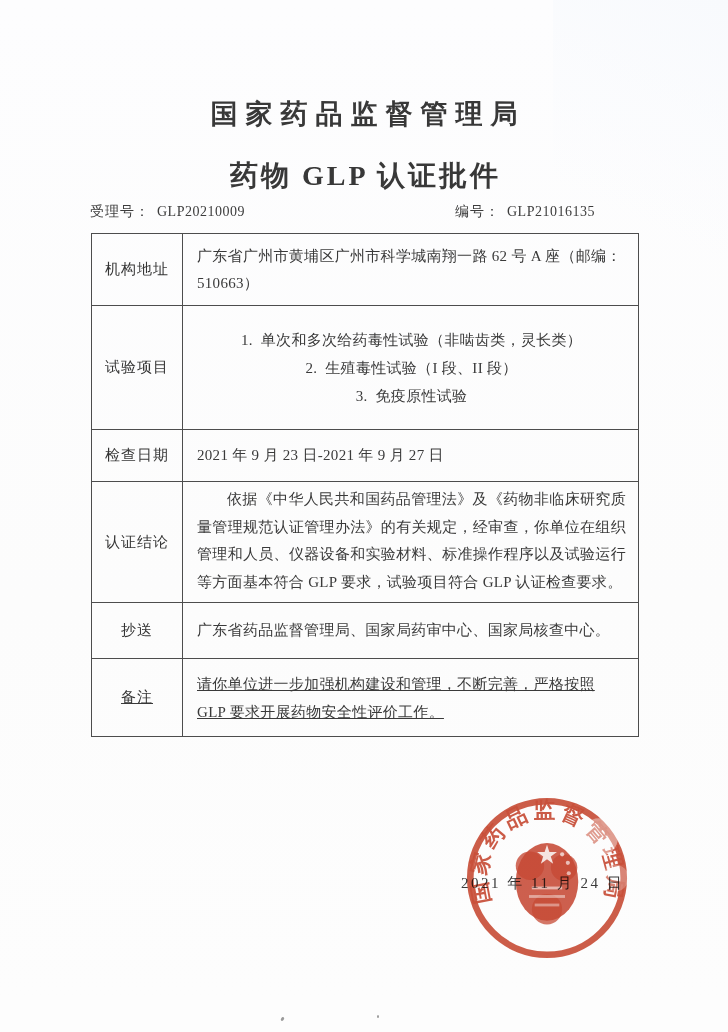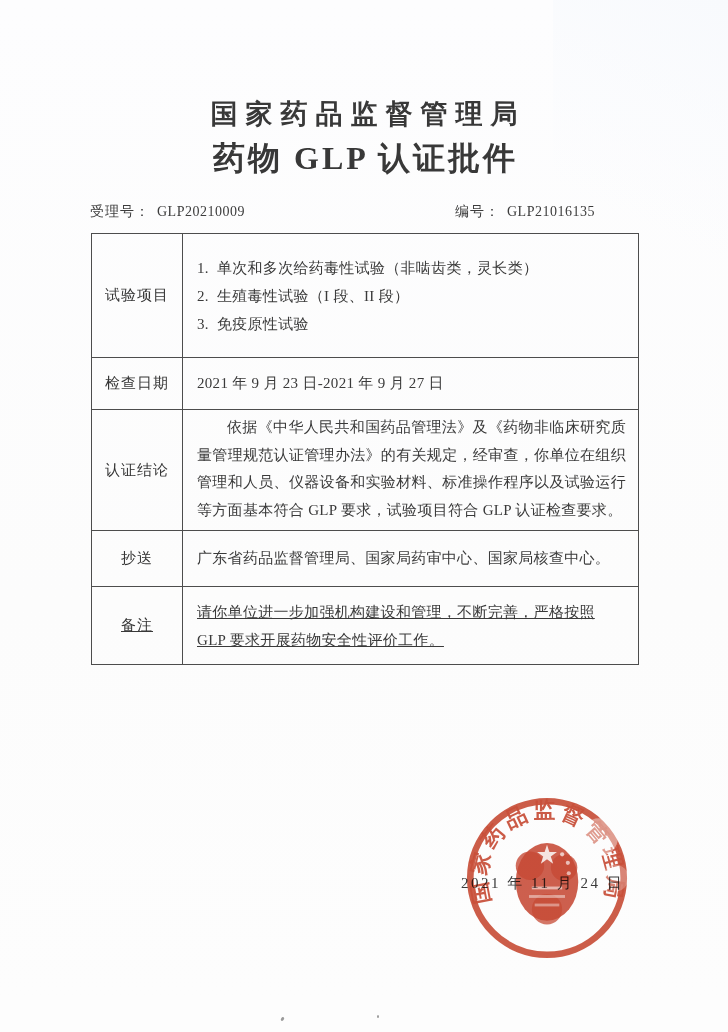--- a/index.html
+++ b/index.html
@@ -32,23 +32,23 @@
     top: 96px; left: 0; width: 100%;
     text-align: center;
     font-size: 27px;
     font-weight: bold;
     color: #383838;
     letter-spacing: 8px;
     text-indent: 8px; 
   }
   .title2 {
     position: absolute;
-    top: 137px; left: 0; width: 100%;
+    top: 157px; left: 0; width: 100%;
     text-align: center;
-    font-size: 32px;
+    font-size: 28px;
     font-weight: bold;
     color: #383838;
     letter-spacing: 3px;
     text-indent: 3px;
   }
   .meta-row { position: absolute; top: 203px; left: 0; width: 100%; height: 24px; font-size: 14px; color: #3c3c3c; }
   .meta-left  { position: absolute; left: 90px;  top: 0; letter-spacing: 1px; }
   .meta-right { position: absolute; left: 455px; top: 0; letter-spacing: 1px; }
   .meta-value { margin-left: 7px; letter-spacing: 0.5px; }
 
@@ -78,21 +78,21 @@
     letter-spacing: 0.3px;
   }
   tr.r1 { height: 48px; }
   tr.r2 { height: 72px; }
   tr.r3 { height: 124px; }
   tr.r4 { height: 52px; }
   tr.r5 { height: 110px; }
   tr.r6 { height: 54px; }
   tr.r7 { height: 56px; }
   tr.r8 { height: 78px; text-decoration: underline; }
-  .list-line { white-space: pre-wrap; line-height: 28px; }
+  .list-line { white-space: pre-wrap; line-height: 28px; text-align: center; }
   td.val.conclusion { text-indent: 2em; text-align: justify; line-height: 27.5px; padding-top: 4px; }
   td.val.remark { line-height: 28px; }
 
   .issue-date {
     position: absolute;
     left: 461px; top: 874px;
     font-size: 15px;
     color: #3b3b3b;
     letter-spacing: 2.5px;
     z-index: 2;
@@ -125,20 +125,24 @@
     <div class="meta-left">
       <span>受理号：</span><span class="meta-value">GLP20210009</span>
     </div>
     <div class="meta-right">
       <span>编号：</span><span class="meta-value">GLP21016135</span>
     </div>
   </div>
 
   <table class="cert-table">
     <tbody>
+    <tr class="r2">
+      <td class="lbl">机构地址</td>
+      <td class="val">广东省广州市黄埔区广州市科学城南翔一路 62 号 A 座（邮编：510663）</td>
+    </tr>
     <tr class="r3">
       <td class="lbl">试验项目</td>
       <td class="val">
         <div class="list-line">1.  单次和多次给药毒性试验（非啮齿类，灵长类）</div>
         <div class="list-line">2.  生殖毒性试验（I 段、II 段）</div>
         <div class="list-line">3.  免疫原性试验</div>
       </td>
     </tr>
     <tr class="r4">
       <td class="lbl">检查日期</td>

